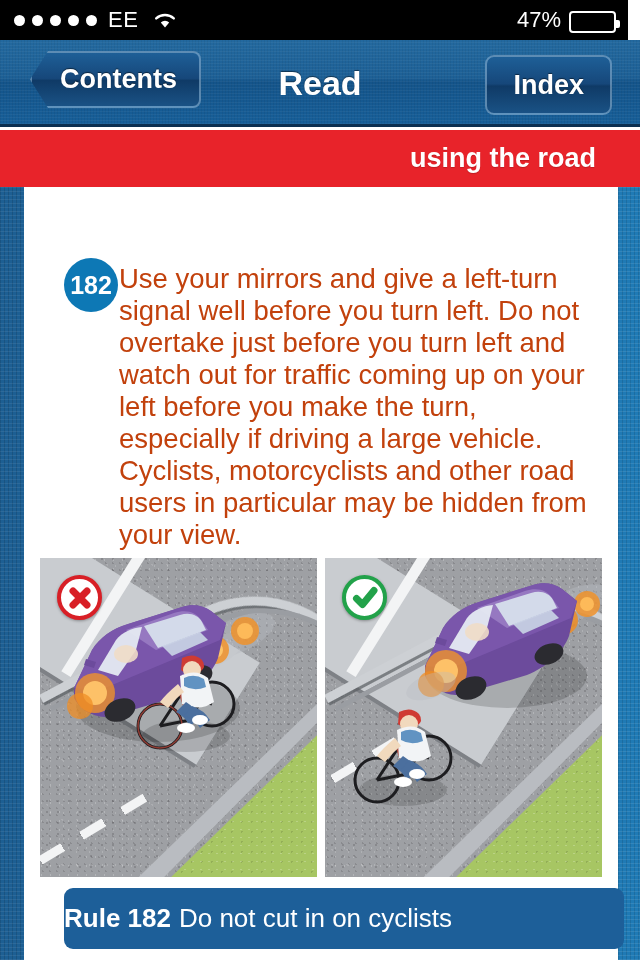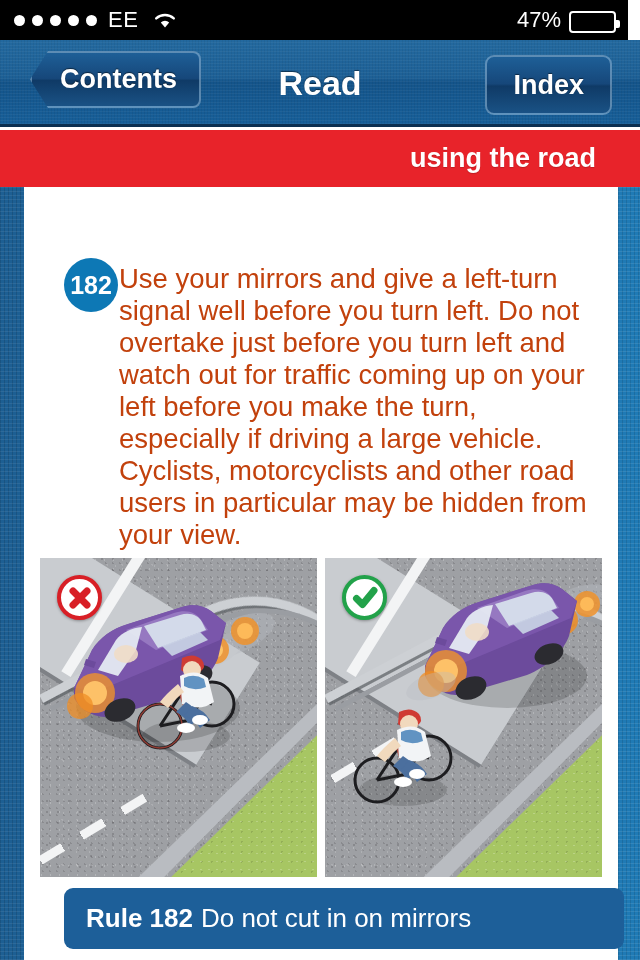--- a/index.html
+++ b/index.html
@@ -202,21 +202,20 @@
   }
   .badge.cross{ border:4px solid #d81f26; }
   .badge.tick{ border:4px solid #22a24a; }
 
   
   .caption{
     position:absolute; left:40px; top:701px; width:560px; height:61px;
     background:#1d5f99; border-radius:9px;
     display:flex; align-items:center;
     color:#fff; font-size:26px;
-    padding-left:22px;
   }
   .caption b{ font-weight:bold; margin-right:8px; }
 </style>
 </head>
 <body>
 
 <div class="phone">
 
   <div class="statusbar">
     <div class="sb-left">
@@ -399,18 +398,18 @@
           <div class="badge tick">
             <svg width="30" height="30" viewBox="0 0 30 30">
               <path d="M6.5 15.5 L12.5 21.5 L24 7.5" stroke="#22a24a" stroke-width="7" fill="none" stroke-linecap="round" stroke-linejoin="round"></path>
             </svg>
           </div>
         </div>
       </div>
 
       <div class="caption">
         <b>Rule 182</b>
-        <span>Do not cut in on mirrors</span>
+        <span>Do not cut in on cyclists</span>
       </div>
 
     </div>
   </div>
 </div>
 
 </body></html>

